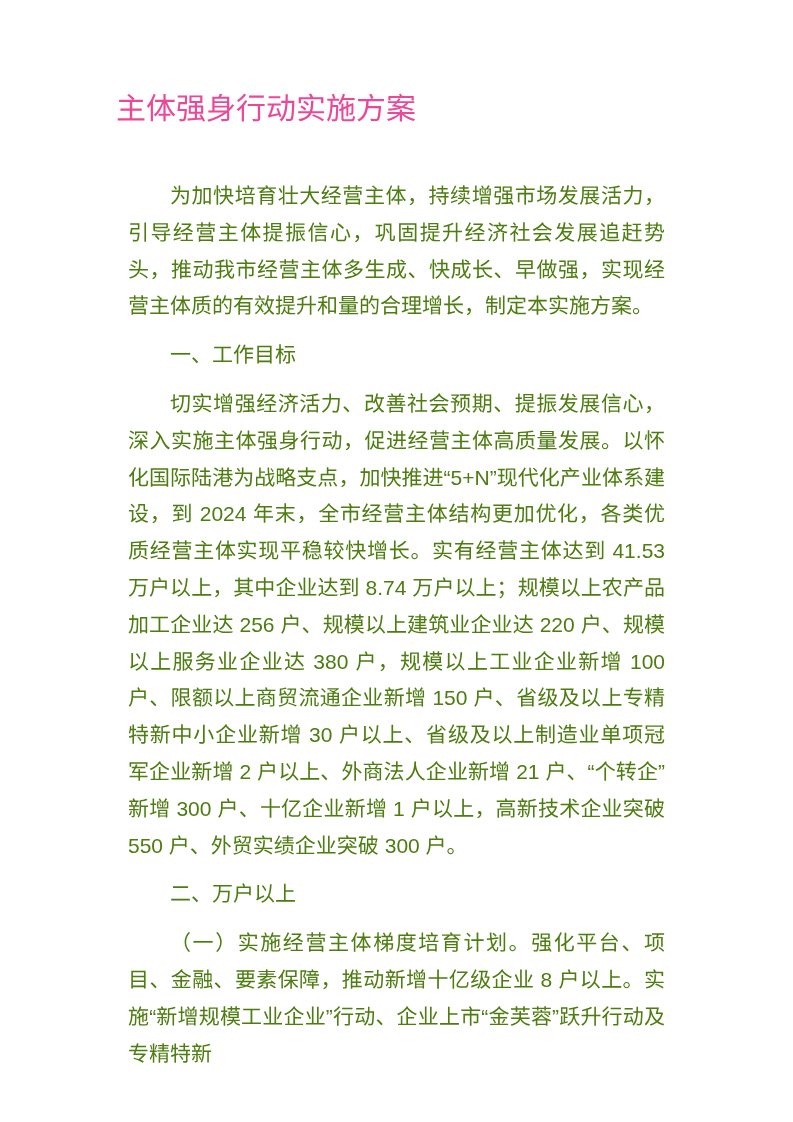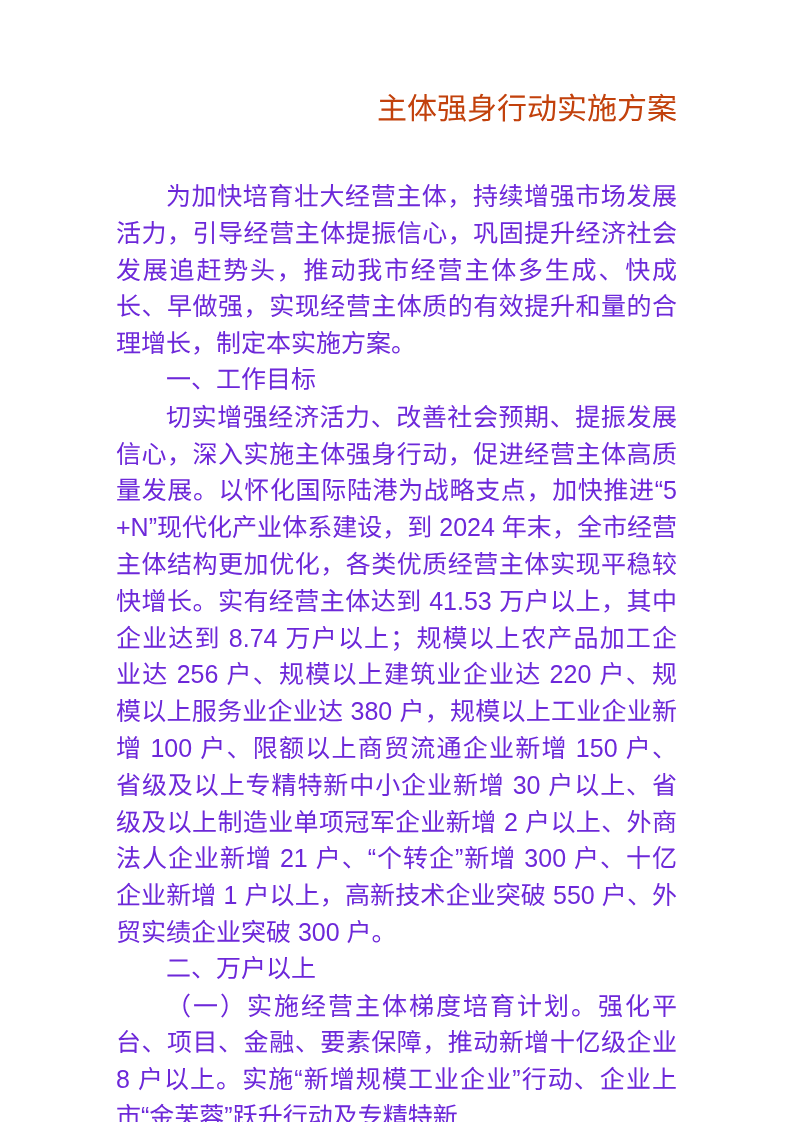--- a/index.html
+++ b/index.html
@@ -20,29 +20,29 @@
     padding: 86px 116px 0 116px;
     background: #ffffff;
     color: #000000;
     overflow: hidden;
   }
   .doc-title {
     margin: 0 0 46px 0;
     font-size: 30px;
     font-weight: 400;
     line-height: 46px;
-    text-align: right;
-    color: #c2410c;
+    text-align: left;
+    color: #ec4899;
   }
   .para, .heading {
-    margin: 0;
-    font-size: 25px;
+    margin: 12px;
+    font-size: 21px;
     font-weight: 400;
     line-height: 36.8px;
-    color: #6d28d9;
+    color: #4d7c0f;
     text-align: justify;
     text-justify: inter-ideograph;
     text-indent: 2em;
     word-break: break-all;
   }
   .heading {
     text-align: left;
     font-family: Liberation Serif, serif;
   }
 </style>

